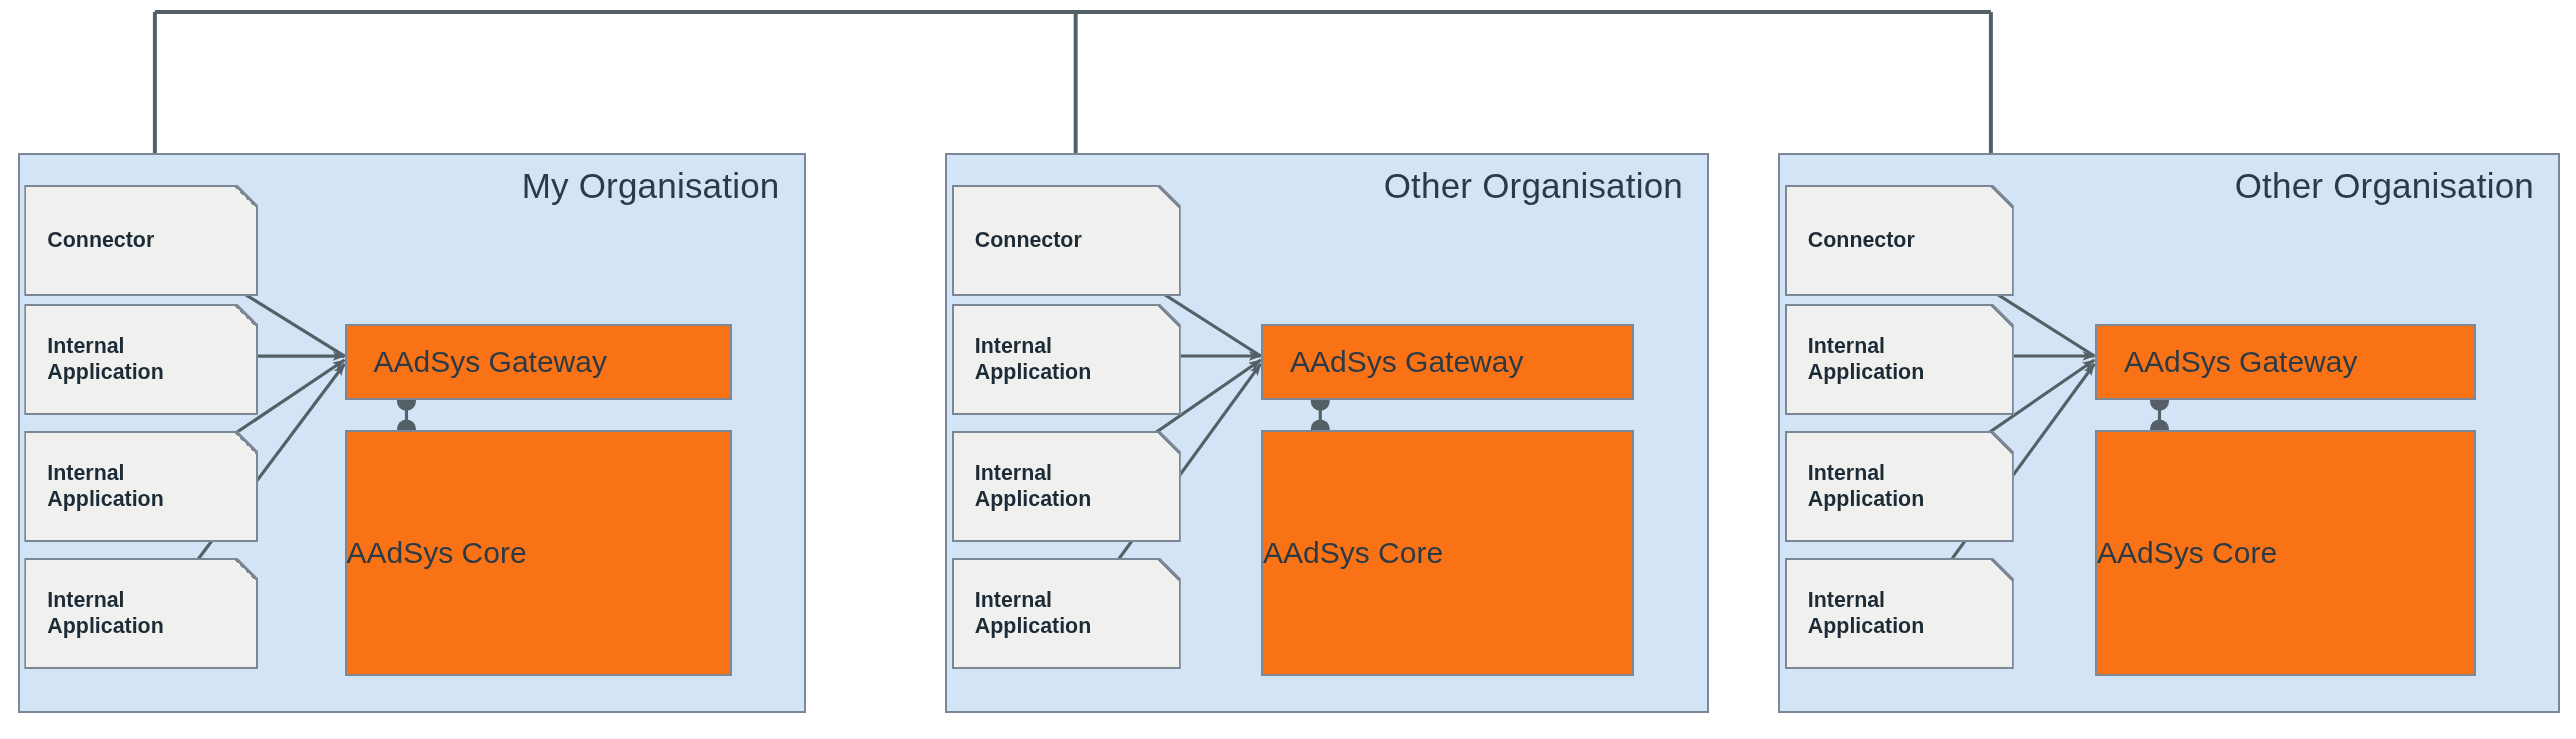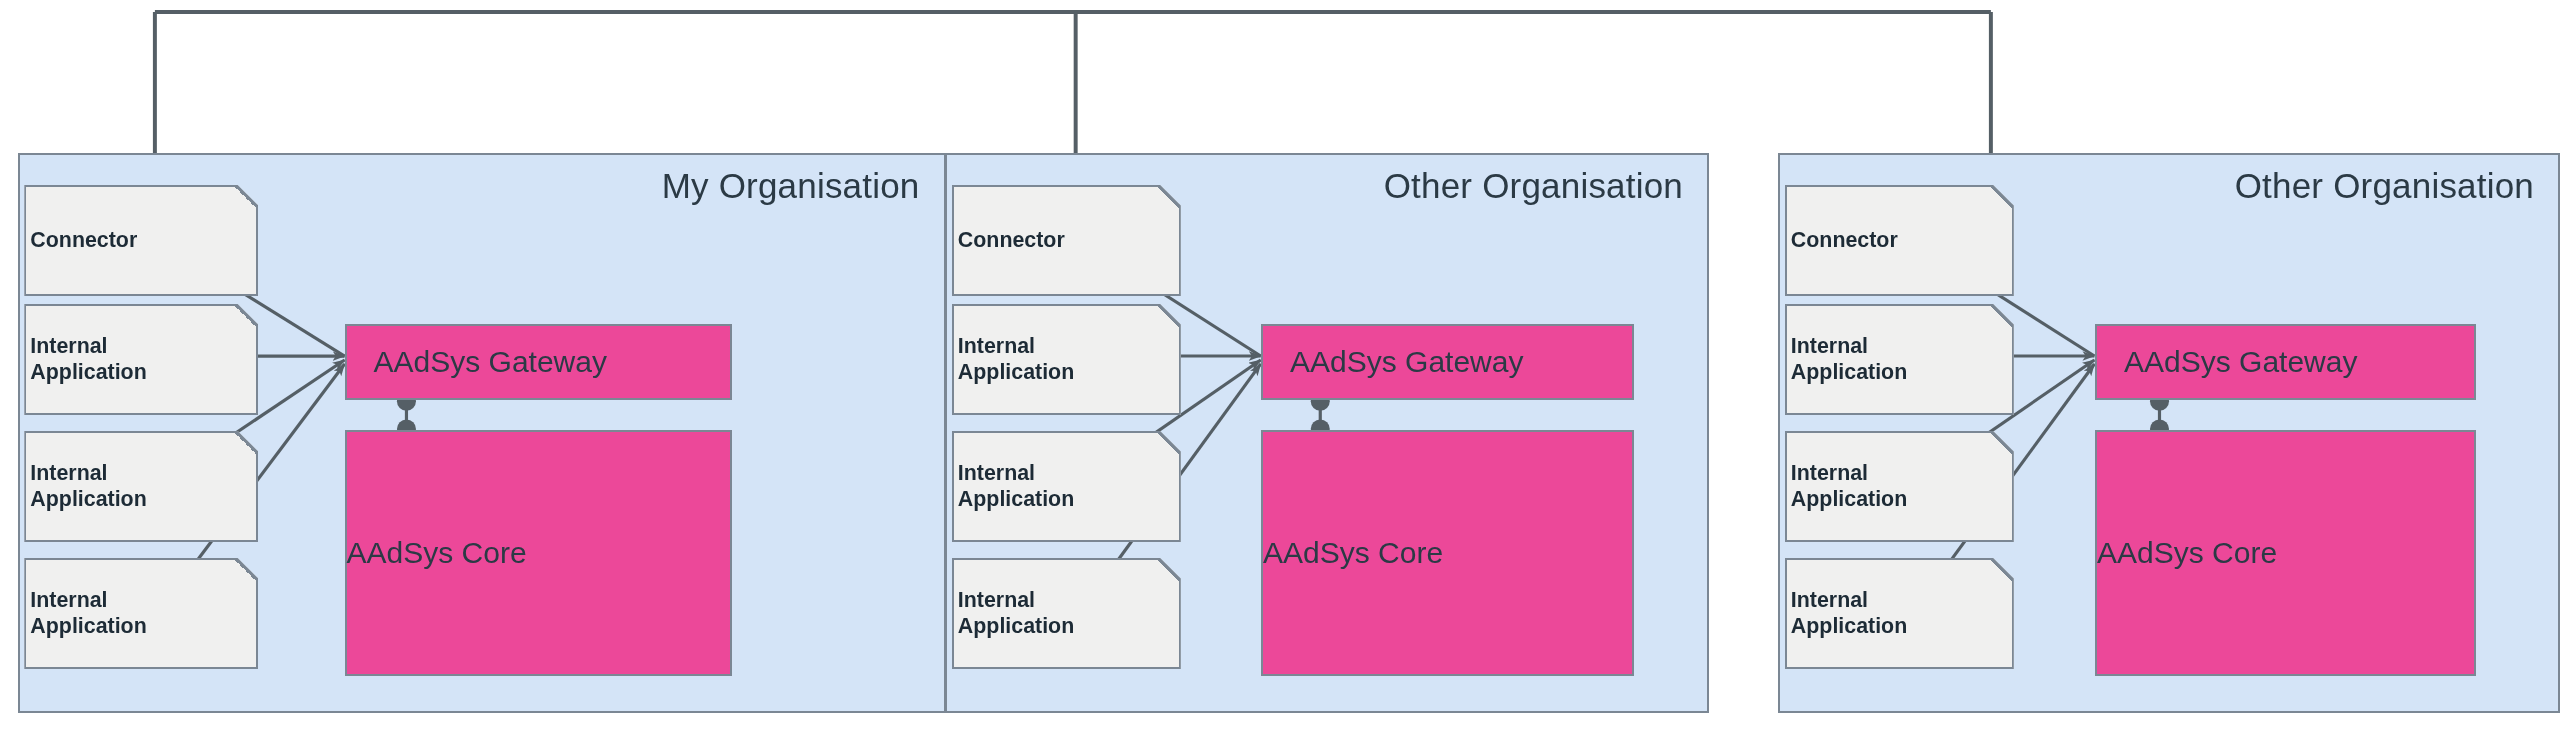--- a/index.html
+++ b/index.html
@@ -43,39 +43,39 @@
     white-space: nowrap;
     letter-spacing: 0.2px;
   }
   .node-note {
     position: absolute;
     box-sizing: border-box;
     background: #f0f0ef;
     border: 2.4px solid #7b8794;
     display: flex;
     align-items: center;
-    padding-left: 4px;
+    padding-left: 21px;
     font-weight: bold;
     font-size: 21.4px;
     color: #1d2b36;
     line-height: 1.18;
     clip-path: polygon(0 0, calc(100% - 20.6px) 0, 100% 20.6px, 100% 100%, 0 100%);
   }
   .node-note .fold {
     position: absolute;
     top: 0;
     right: 0;
     width: 21.4px;
     height: 21.4px;
     background: linear-gradient(to bottom left, #7b8794 0 50%, transparent 50% 100%);
   }
   .node-rect {
     position: absolute;
     box-sizing: border-box;
-    background: #ec4899;
+    background: #f97316;
     border: 2.4px solid #7b8794;
     display: flex;
     align-items: center;
     font-size: 30px;
     color: #2b3a45;
   }
   .node-gateway { justify-content: flex-start; padding-left: 27px; }
   .node-core { justify-content: flex-start; }
   .lbl { white-space: pre-line; }
 </style>
@@ -91,21 +91,21 @@
       </marker>
     </defs>
     <g stroke="#555f66" stroke-width="5" fill="none">
       <path d="M195,15 L2508,15"></path>
       <path d="M195,15 L195,222" marker-end="url(#busArrow)"></path>
       <path d="M1355,15 L1355,222" marker-end="url(#busArrow)"></path>
       <path d="M2508,15 L2508,222" marker-end="url(#busArrow)"></path>
     </g>
   </svg>
 
-  <div class="org-panel" style="left:17.5px; width:928px;">
+  <div class="org-panel" style="left:17.5px; width:788px;">
     <div class="org-title">My Organisation</div>
 
     <svg class="org-edges" viewBox="0 0 993 705" width="788" height="560">
       <defs>
         <marker id="a1" markerWidth="16" markerHeight="14" refX="15" refY="6" orient="auto" markerUnits="userSpaceOnUse">
           <path d="M0,0 L16,6 L0,12 L4,6 Z" fill="#555f66"></path>
         </marker>
       </defs>
       <g stroke="#555f66" stroke-width="4" fill="none">
         <path d="M409,253 L175,108" marker-end="url(#a1)"></path>

